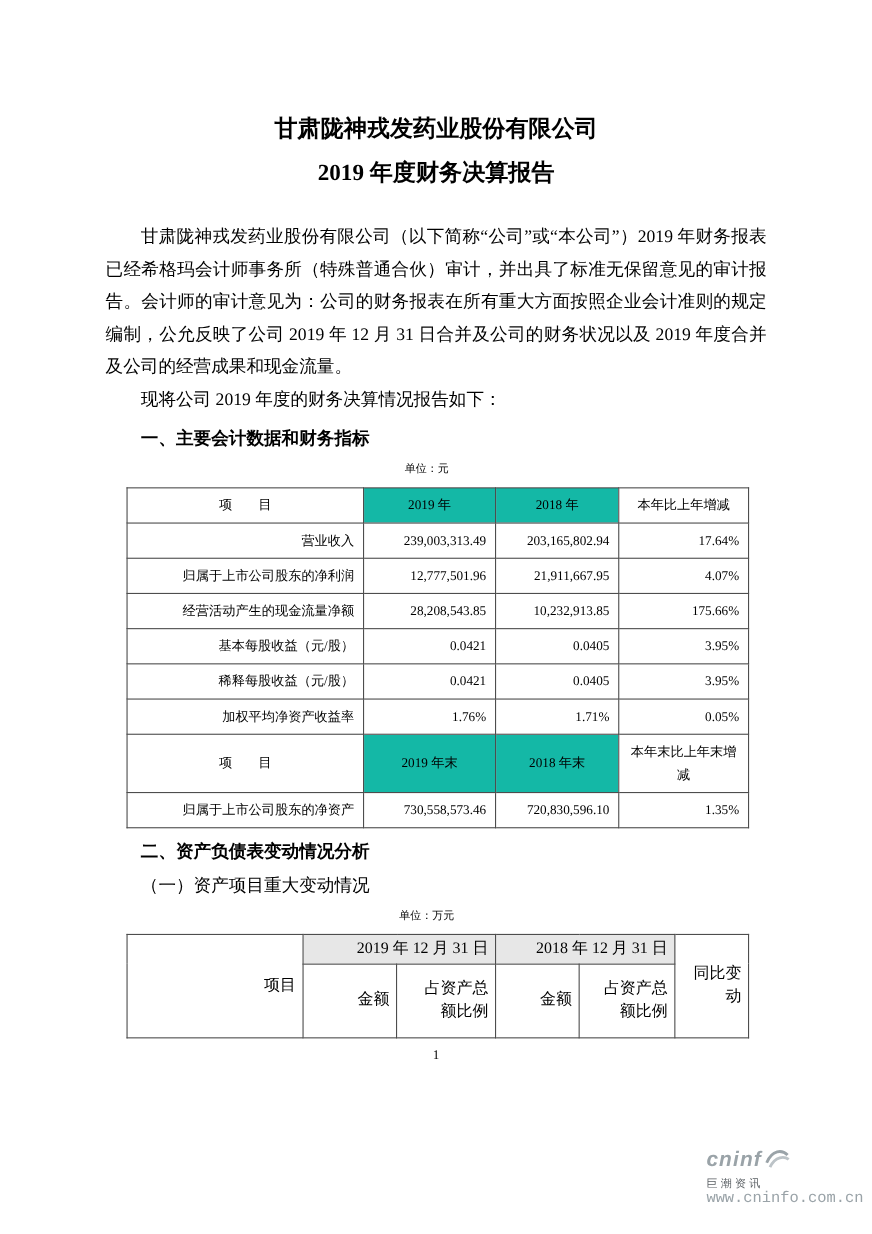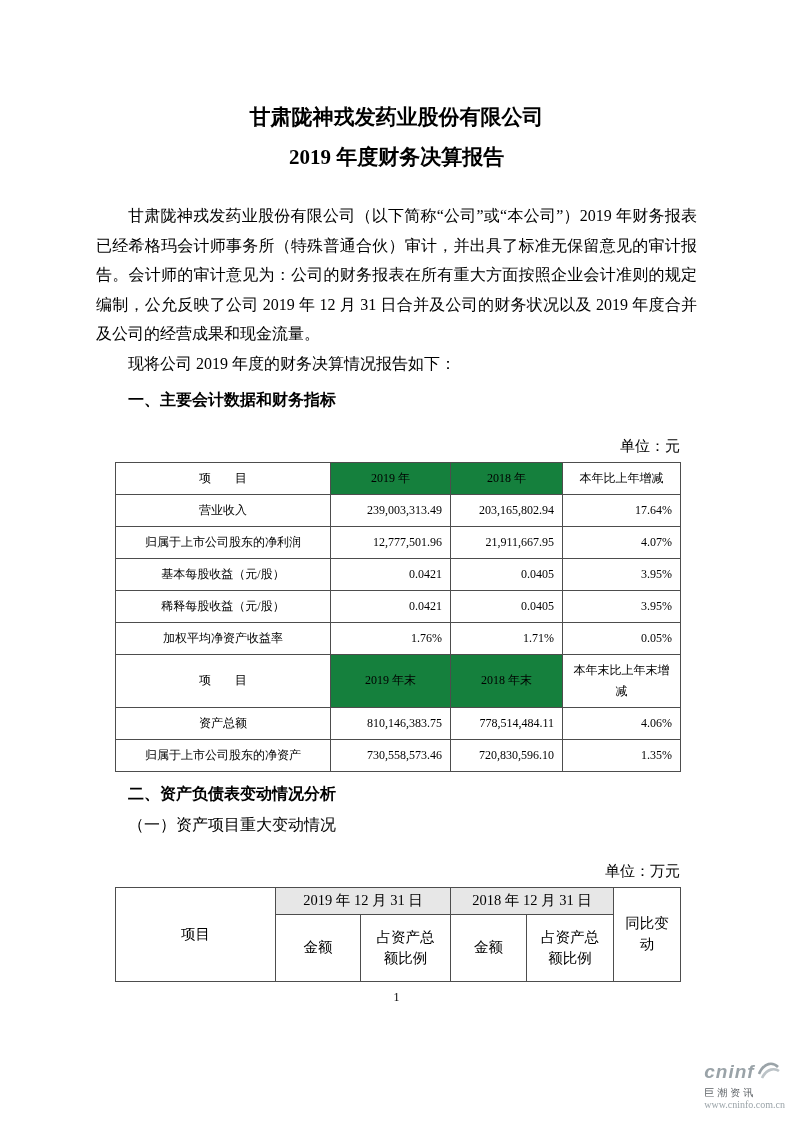--- a/index.html
+++ b/index.html
@@ -26,77 +26,77 @@
 
   .sec-heading {
     font-size:16px; font-weight:bold;
     text-indent:2em; line-height:29.5px; margin-top:7px;
   }
   .sub-heading {
     font-size:16px; font-weight:normal;
     text-indent:2em; line-height:29.5px; margin-top:2px;
   }
   .unit-label {
-    font-size:15px; text-align:right; padding-right:17px;
-    line-height:24px; margin-top:19px; margin-bottom:4px;
+    font-size:10px; text-align:center; padding-right:17px;
+    line-height:24px; margin-top:0; margin-bottom:4px;
   }
 
   table.fin {
     border-collapse:collapse; table-layout:fixed;
     margin-left:19px; width:565px;
     font-size:12px;
   }
   table.fin td {
     border:1px solid #4d4d4d;
     padding:5px 8px; line-height:21px;
     vertical-align:middle;
     overflow:hidden;
   }
   table.fin td.th { text-align:center; white-space:pre-line; }
-  table.fin td.shade { background:#15803d; }
-  table.fin td.item { text-align:center; }
+  table.fin td.shade { background:#14b8a6; }
+  table.fin td.item { text-align:right; }
   table.fin td.num { text-align:right; }
 
   table.assets {
     border-collapse:collapse; table-layout:fixed;
     margin-left:19px; width:565px;
     font-size:14.5px; margin-top:2px;
   }
   table.assets td {
     border:1px solid #4d4d4d;
     padding:2px 6px; line-height:21px;
-    text-align:center; vertical-align:middle;
+    text-align:right; vertical-align:middle;
     white-space:pre-line;
   }
   table.assets tr.r1 td { height:22px; }
   table.assets tr.r2 td { height:62px; }
   table.assets td.shade { background:#e7e7e7; }
 
   .page-number {
     text-align:center; font-size:12px; margin-top:8px;
     font-family:"Liberation Serif","DejaVu Serif",serif;
   }
 
   .cninfo-logo {
-    position:absolute; right:8px; bottom:12px;
+    position:absolute; right:8px; bottom:24px;
     text-align:left; line-height:1.1;
   }
   .logo-brand {
     font-family:"Liberation Sans","DejaVu Sans",sans-serif;
     font-weight:bold; font-style:italic;
     font-size:19px; color:#9aa3a8; letter-spacing:1px;
     display:flex; align-items:center; gap:2px;
   }
   .logo-cn {
     font-size:10px; color:#5a5f63; letter-spacing:3px; margin-top:2px;
     font-family:"Liberation Sans","DejaVu Sans",sans-serif;
   }
   .logo-url {
-    font-size:10px; color:#9aa3a8; margin-top:1px;
-    font-family:Liberation Serif, serif;
+    font-size:14px; color:#9aa3a8; margin-top:1px;
+    font-family:Liberation Mono, monospace;
   }
 </style>
 </head>
 <body>
 
 <div class="page">
   <div class="content">
 
     <div class="doc-title">甘肃陇神戎发药业股份有限公司</div>
     <div class="doc-title">2019 年度财务决算报告</div>
@@ -128,20 +128,26 @@
             <td class="num">203,165,802.94</td>
             <td class="num">17.64%</td>
           </tr>
           <tr>
             <td class="item">归属于上市公司股东的净利润</td>
             <td class="num">12,777,501.96</td>
             <td class="num">21,911,667.95</td>
             <td class="num">4.07%</td>
           </tr>
           <tr>
+            <td class="item">经营活动产生的现金流量净额</td>
+            <td class="num">28,208,543.85</td>
+            <td class="num">10,232,913.85</td>
+            <td class="num">175.66%</td>
+          </tr>
+          <tr>
             <td class="item">基本每股收益（元/股）</td>
             <td class="num">0.0421</td>
             <td class="num">0.0405</td>
             <td class="num">3.95%</td>
           </tr>
           <tr>
             <td class="item">稀释每股收益（元/股）</td>
             <td class="num">0.0421</td>
             <td class="num">0.0405</td>
             <td class="num">3.95%</td>
@@ -151,26 +157,20 @@
             <td class="num">1.76%</td>
             <td class="num">1.71%</td>
             <td class="num">0.05%</td>
           </tr>
           <tr>
             <td class="th">项　　目</td>
             <td class="th shade">2019 年末</td>
             <td class="th shade">2018 年末</td>
             <td class="th">本年末比上年末增
 减</td>
-          </tr>
-          <tr>
-            <td class="item">资产总额</td>
-            <td class="num">810,146,383.75</td>
-            <td class="num">778,514,484.11</td>
-            <td class="num">4.06%</td>
           </tr>
           <tr>
             <td class="item">归属于上市公司股东的净资产</td>
             <td class="num">730,558,573.46</td>
             <td class="num">720,830,596.10</td>
             <td class="num">1.35%</td>
           </tr>
         </tbody>
     </table>
 

